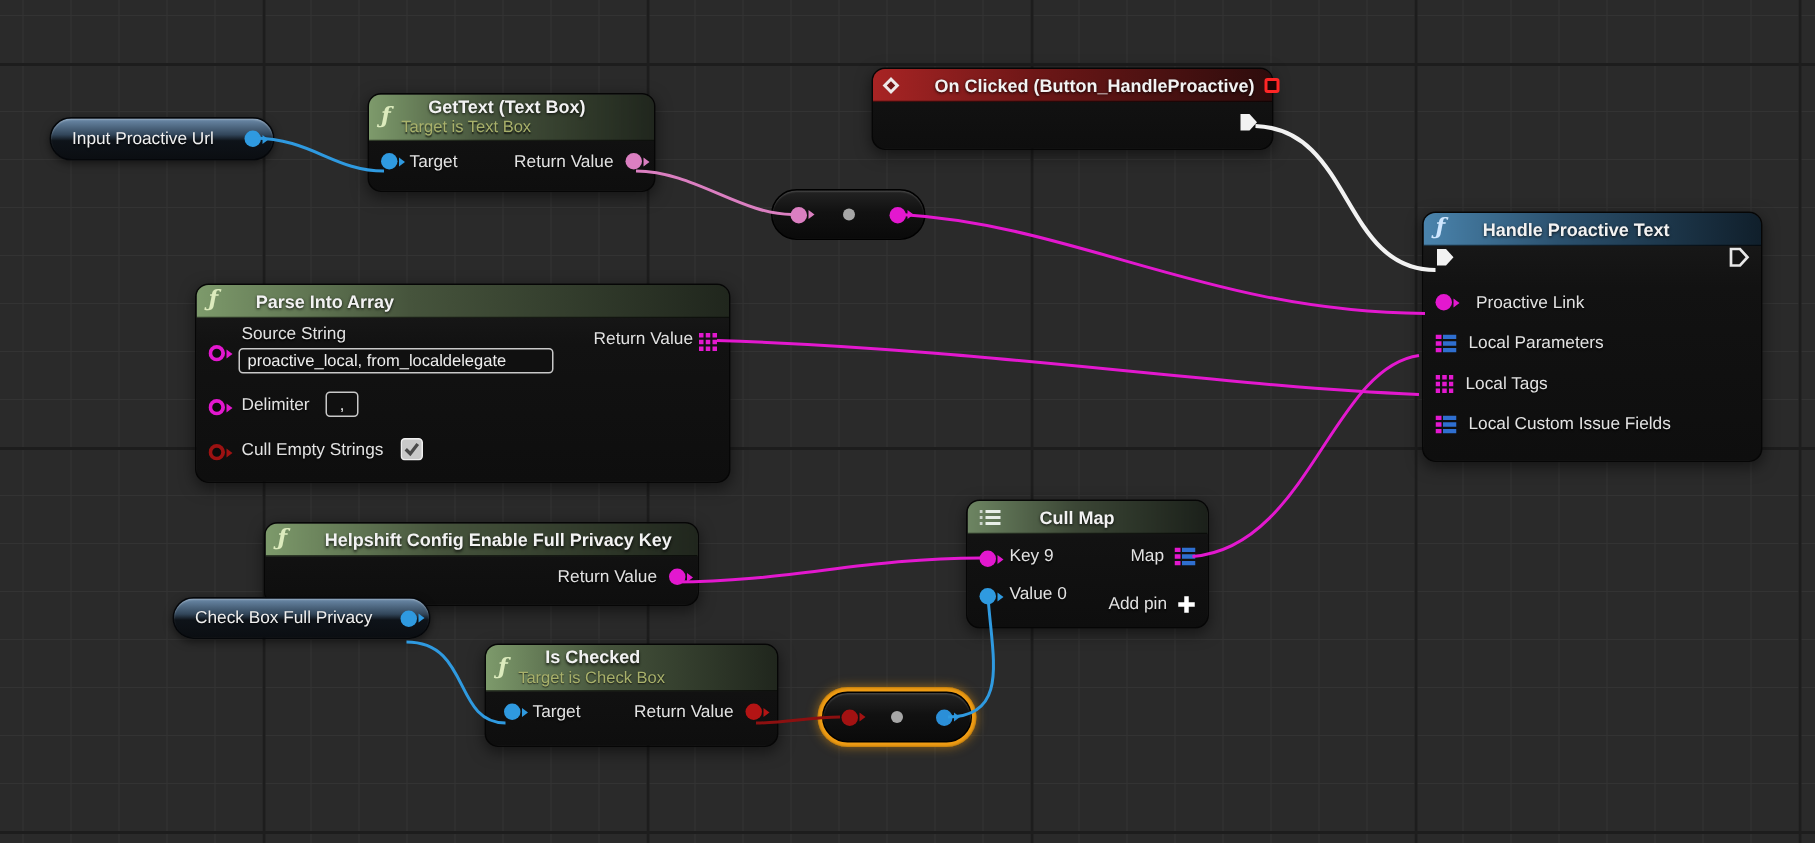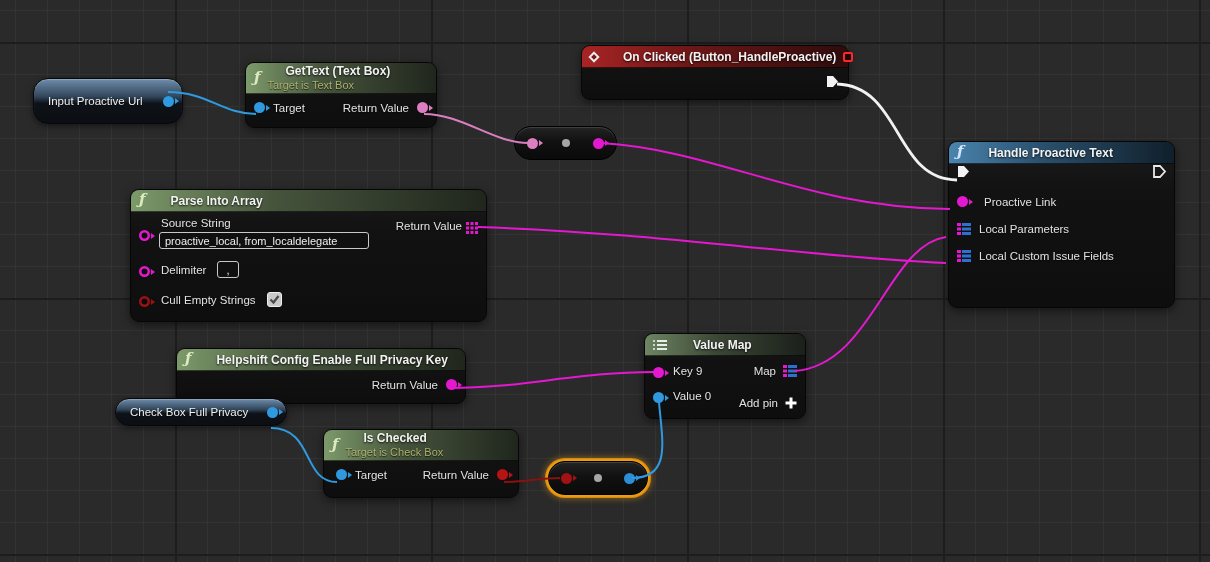--- a/index.html
+++ b/index.html
@@ -69,21 +69,21 @@
   }
   .diamond { width:8px; height:8px; border:2px solid #f0e9e9; background:rgba(40,0,0,.4); transform:rotate(45deg); flex:0 0 auto; }
   .dsquare { width:10px; height:10px; border:2px solid #ff2626; background:#1c0404; border-radius:2px; margin-left:auto; flex:0 0 auto; }
   svg.wires { position:absolute; left:0; top:0; z-index:4; pointer-events:none; }
   svg.wires path { pointer-events:visibleStroke; fill:none; }
   .abs { position:absolute; }
 </style>
 </head>
 <body>
 
-<div class="pill" style="left:33px;top:78px;width:150px;height:46px;justify-content:center;">
+<div class="pill" style="left:33px;top:78px;width:150px;height:29px;justify-content:center;">
   <span class="plabel">Input Proactive Url</span>
   <span class="pin" style="--c:#2f9ae0;margin-left:auto;"></span>
 </div>
 
 <div class="node" style="left:245px;top:62px;width:192px;height:66px;">
   <div class="hdr hdr-green">
     <span class="f-icon f-green">ƒ</span>
     <span class="hdr-col">
       <span class="ttl">GetText (Text Box)</span>
       <span class="sub">Target is Text Box</span>
@@ -142,20 +142,36 @@
         <g>
       <rect x="0" y="0" width="4" height="3" fill="#e318cf"></rect>
           <rect x="0" y="4.5" width="4" height="3" fill="#e318cf"></rect>
           <rect x="0" y="9" width="4" height="3" fill="#e318cf"></rect>
       <rect x="5" y="0" width="9" height="3" fill="#2f6fd0"></rect>
           <rect x="5" y="4.5" width="9" height="3" fill="#2f6fd0"></rect>
           <rect x="5" y="9" width="9" height="3" fill="#2f6fd0"></rect>
     </g>
       </svg>
     <span class="plabel">Local Parameters</span>
+  </div>
+  <div class="row" style="padding:0 8px;height:27px;">
+    <svg width="12" height="12" style="flex:0 0 auto;">
+        <g fill="#e318cf">
+      <rect x="0" y="0" width="3" height="3"></rect>
+          <rect x="4.5" y="0" width="3" height="3"></rect>
+          <rect x="9" y="0" width="3" height="3"></rect>
+      <rect x="0" y="4.5" width="3" height="3"></rect>
+          <rect x="4.5" y="4.5" width="3" height="3"></rect>
+          <rect x="9" y="4.5" width="3" height="3"></rect>
+      <rect x="0" y="9" width="3" height="3"></rect>
+          <rect x="4.5" y="9" width="3" height="3"></rect>
+          <rect x="9" y="9" width="3" height="3"></rect>
+    </g>
+      </svg>
+    <span class="plabel">Local Tags</span>
   </div>
   <div class="row" style="padding:0 8px;height:27px;">
     <svg width="14" height="12" style="flex:0 0 auto;">
         <g>
       <rect x="0" y="0" width="4" height="3" fill="#e318cf"></rect>
           <rect x="0" y="4.5" width="4" height="3" fill="#e318cf"></rect>
           <rect x="0" y="9" width="4" height="3" fill="#e318cf"></rect>
       <rect x="5" y="0" width="9" height="3" fill="#2f6fd0"></rect>
           <rect x="5" y="4.5" width="9" height="3" fill="#2f6fd0"></rect>
           <rect x="5" y="9" width="9" height="3" fill="#2f6fd0"></rect>
@@ -216,21 +232,21 @@
     <svg width="15" height="12">
         <g>
       <rect x="0" y="1" width="2" height="2" fill="#cdd5cd"></rect>
           <rect x="0" y="5" width="2" height="2" fill="#cdd5cd"></rect>
           <rect x="0" y="9" width="2" height="2" fill="#cdd5cd"></rect>
       <rect x="4" y="1" width="10" height="2" fill="#e8eee8"></rect>
           <rect x="4" y="5" width="10" height="2" fill="#e8eee8"></rect>
           <rect x="4" y="9" width="10" height="2" fill="#e8eee8"></rect>
     </g>
       </svg>
-    <span class="ttl">Value Map</span>
+    <span class="ttl">Cull Map</span>
   </div>
   <span class="pin abs" style="--c:#e318cf;left:8px;top:33px;"></span>
   <span class="plabel abs" style="left:28px;top:31px;">Key 9</span>
   <span class="row abs" style="right:8px;top:31px;gap:7px;">
     <span class="plabel">Map</span>
     <svg width="14" height="12">
         <g>
       <rect x="0" y="0" width="4" height="3" fill="#e318cf"></rect>
           <rect x="0" y="4.5" width="4" height="3" fill="#e318cf"></rect>
           <rect x="0" y="9" width="4" height="3" fill="#e318cf"></rect>

